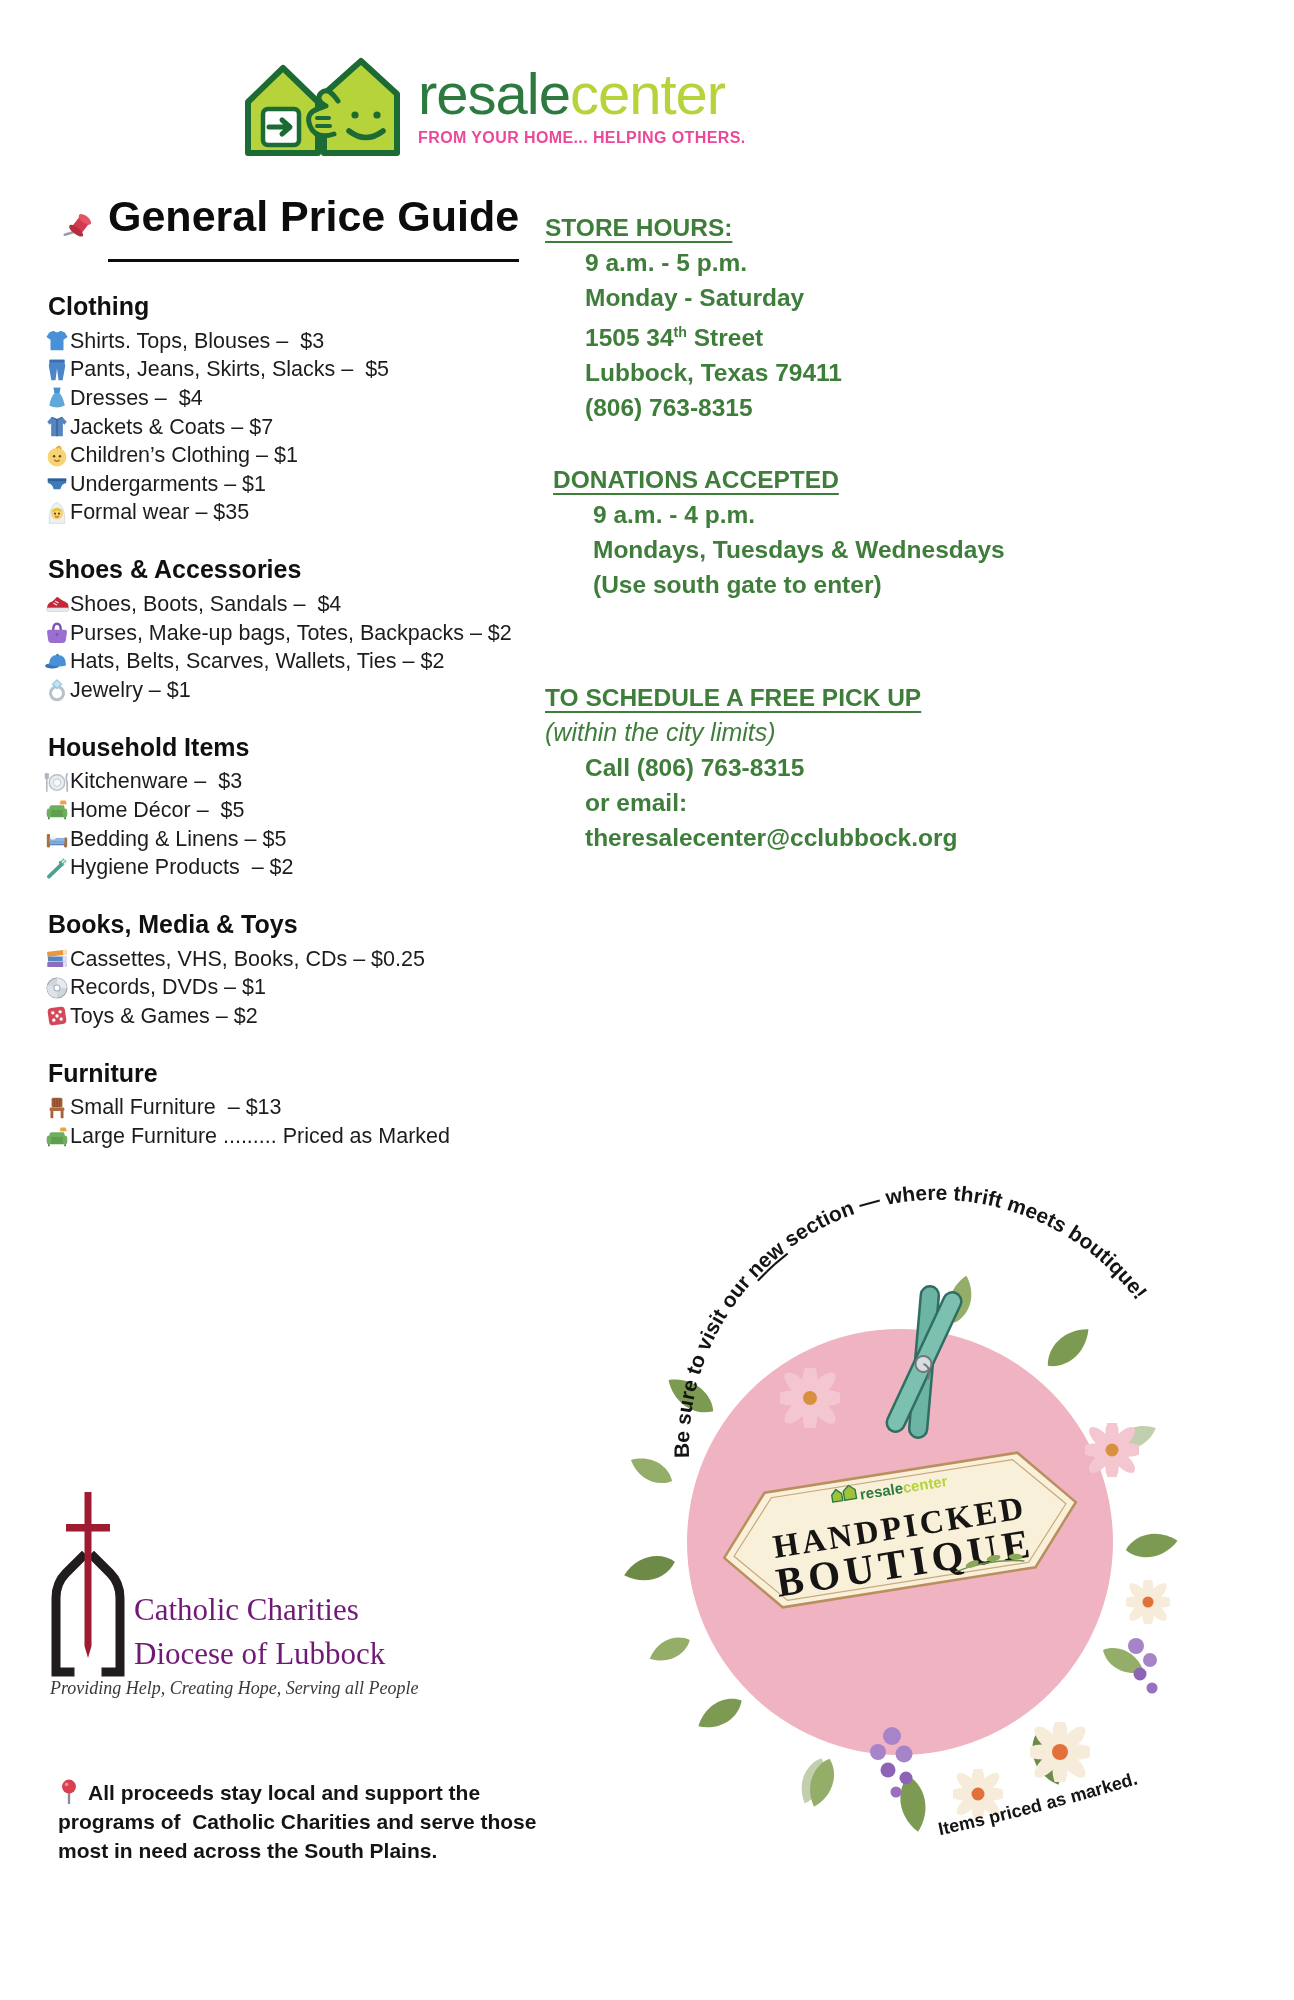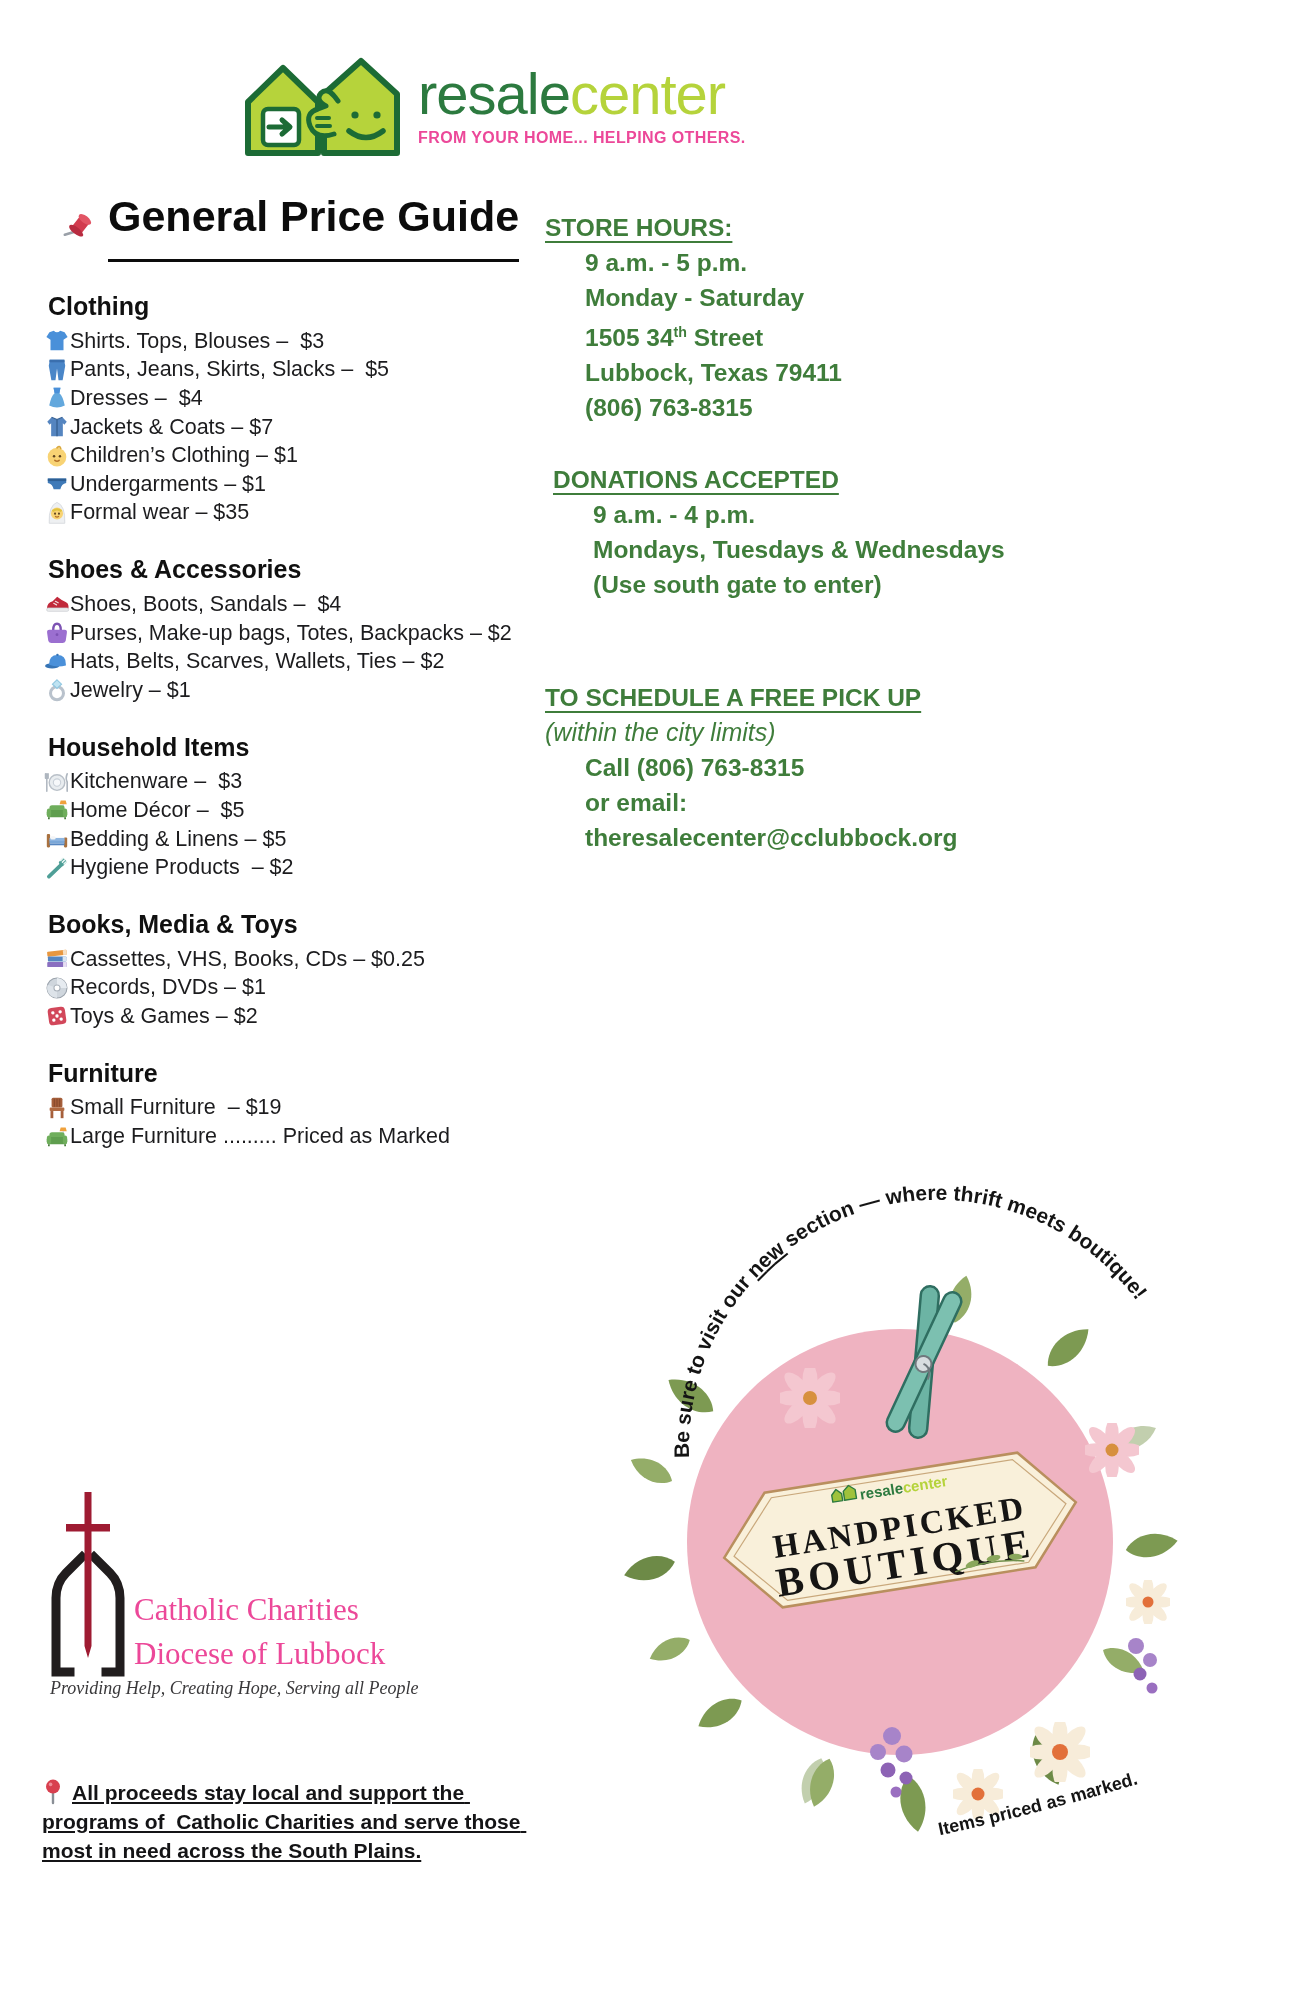--- a/index.html
+++ b/index.html
@@ -36,27 +36,27 @@
   #pickup{left:545px;top:680px;width:480px;}
   .green-heading{font-size:24.5px;font-weight:700;text-decoration:underline;
                  text-underline-offset:5px;text-decoration-thickness:2px;line-height:35px;}
   .green-line{font-size:24.5px;font-weight:700;line-height:35px;margin-left:40px;}
   .green-note{font-size:25px;font-style:italic;font-weight:400;line-height:35px;}
   .green-line sup{font-size:0.58em;}
 
   
   .cc-logo{position:absolute;left:46px;top:1486px;width:84px;height:192px;}
   .cc-name{position:absolute;left:134px;top:1588px;font-family:"Liberation Serif", serif;
-           font-size:31px;color:#ec4899;line-height:44px;}
+           font-size:31px;color:#701a75;line-height:44px;}
   .cc-tagline{position:absolute;left:50px;top:1678px;font-family:"Liberation Serif", serif;
               font-style:italic;font-size:18px;color:#3a393b;}
 
   
-  .proceeds{position:absolute;left:42px;top:1778px;width:505px;
-            font-size:21px;font-weight:700;color:#141416;line-height:29px;white-space:pre-wrap;text-decoration:underline;}
+  .proceeds{position:absolute;left:58px;top:1778px;width:505px;
+            font-size:21px;font-weight:700;color:#141416;line-height:29px;white-space:pre-wrap;}
   .proceeds .pin{display:inline-block;width:22px;height:26px;vertical-align:-5px;margin-right:8px;}
 
   
   .boutique{position:absolute;left:500px;top:1150px;width:720px;height:700px;}
 </style>
 </head>
 <body>
 
 <svg class="defs" aria-hidden="true">
   <defs>
@@ -357,21 +357,21 @@
           <span class="pg-text">Toys &amp; Games – $2</span>
         </div>
     </section>
 
     <section class="pg-section">
       <h2 class="pg-heading">Furniture</h2>
       <div class="pg-item">
           <svg class="ico">
             <use href="#i-chair"></use>
           </svg>
-          <span class="pg-text">Small Furniture  – $19</span>
+          <span class="pg-text">Small Furniture  – $13</span>
         </div>
       <div class="pg-item">
           <svg class="ico">
             <use href="#i-couch"></use>
           </svg>
           <span class="pg-text">Large Furniture ......... Priced as Marked</span>
         </div>
     </section>
   </div>
 

